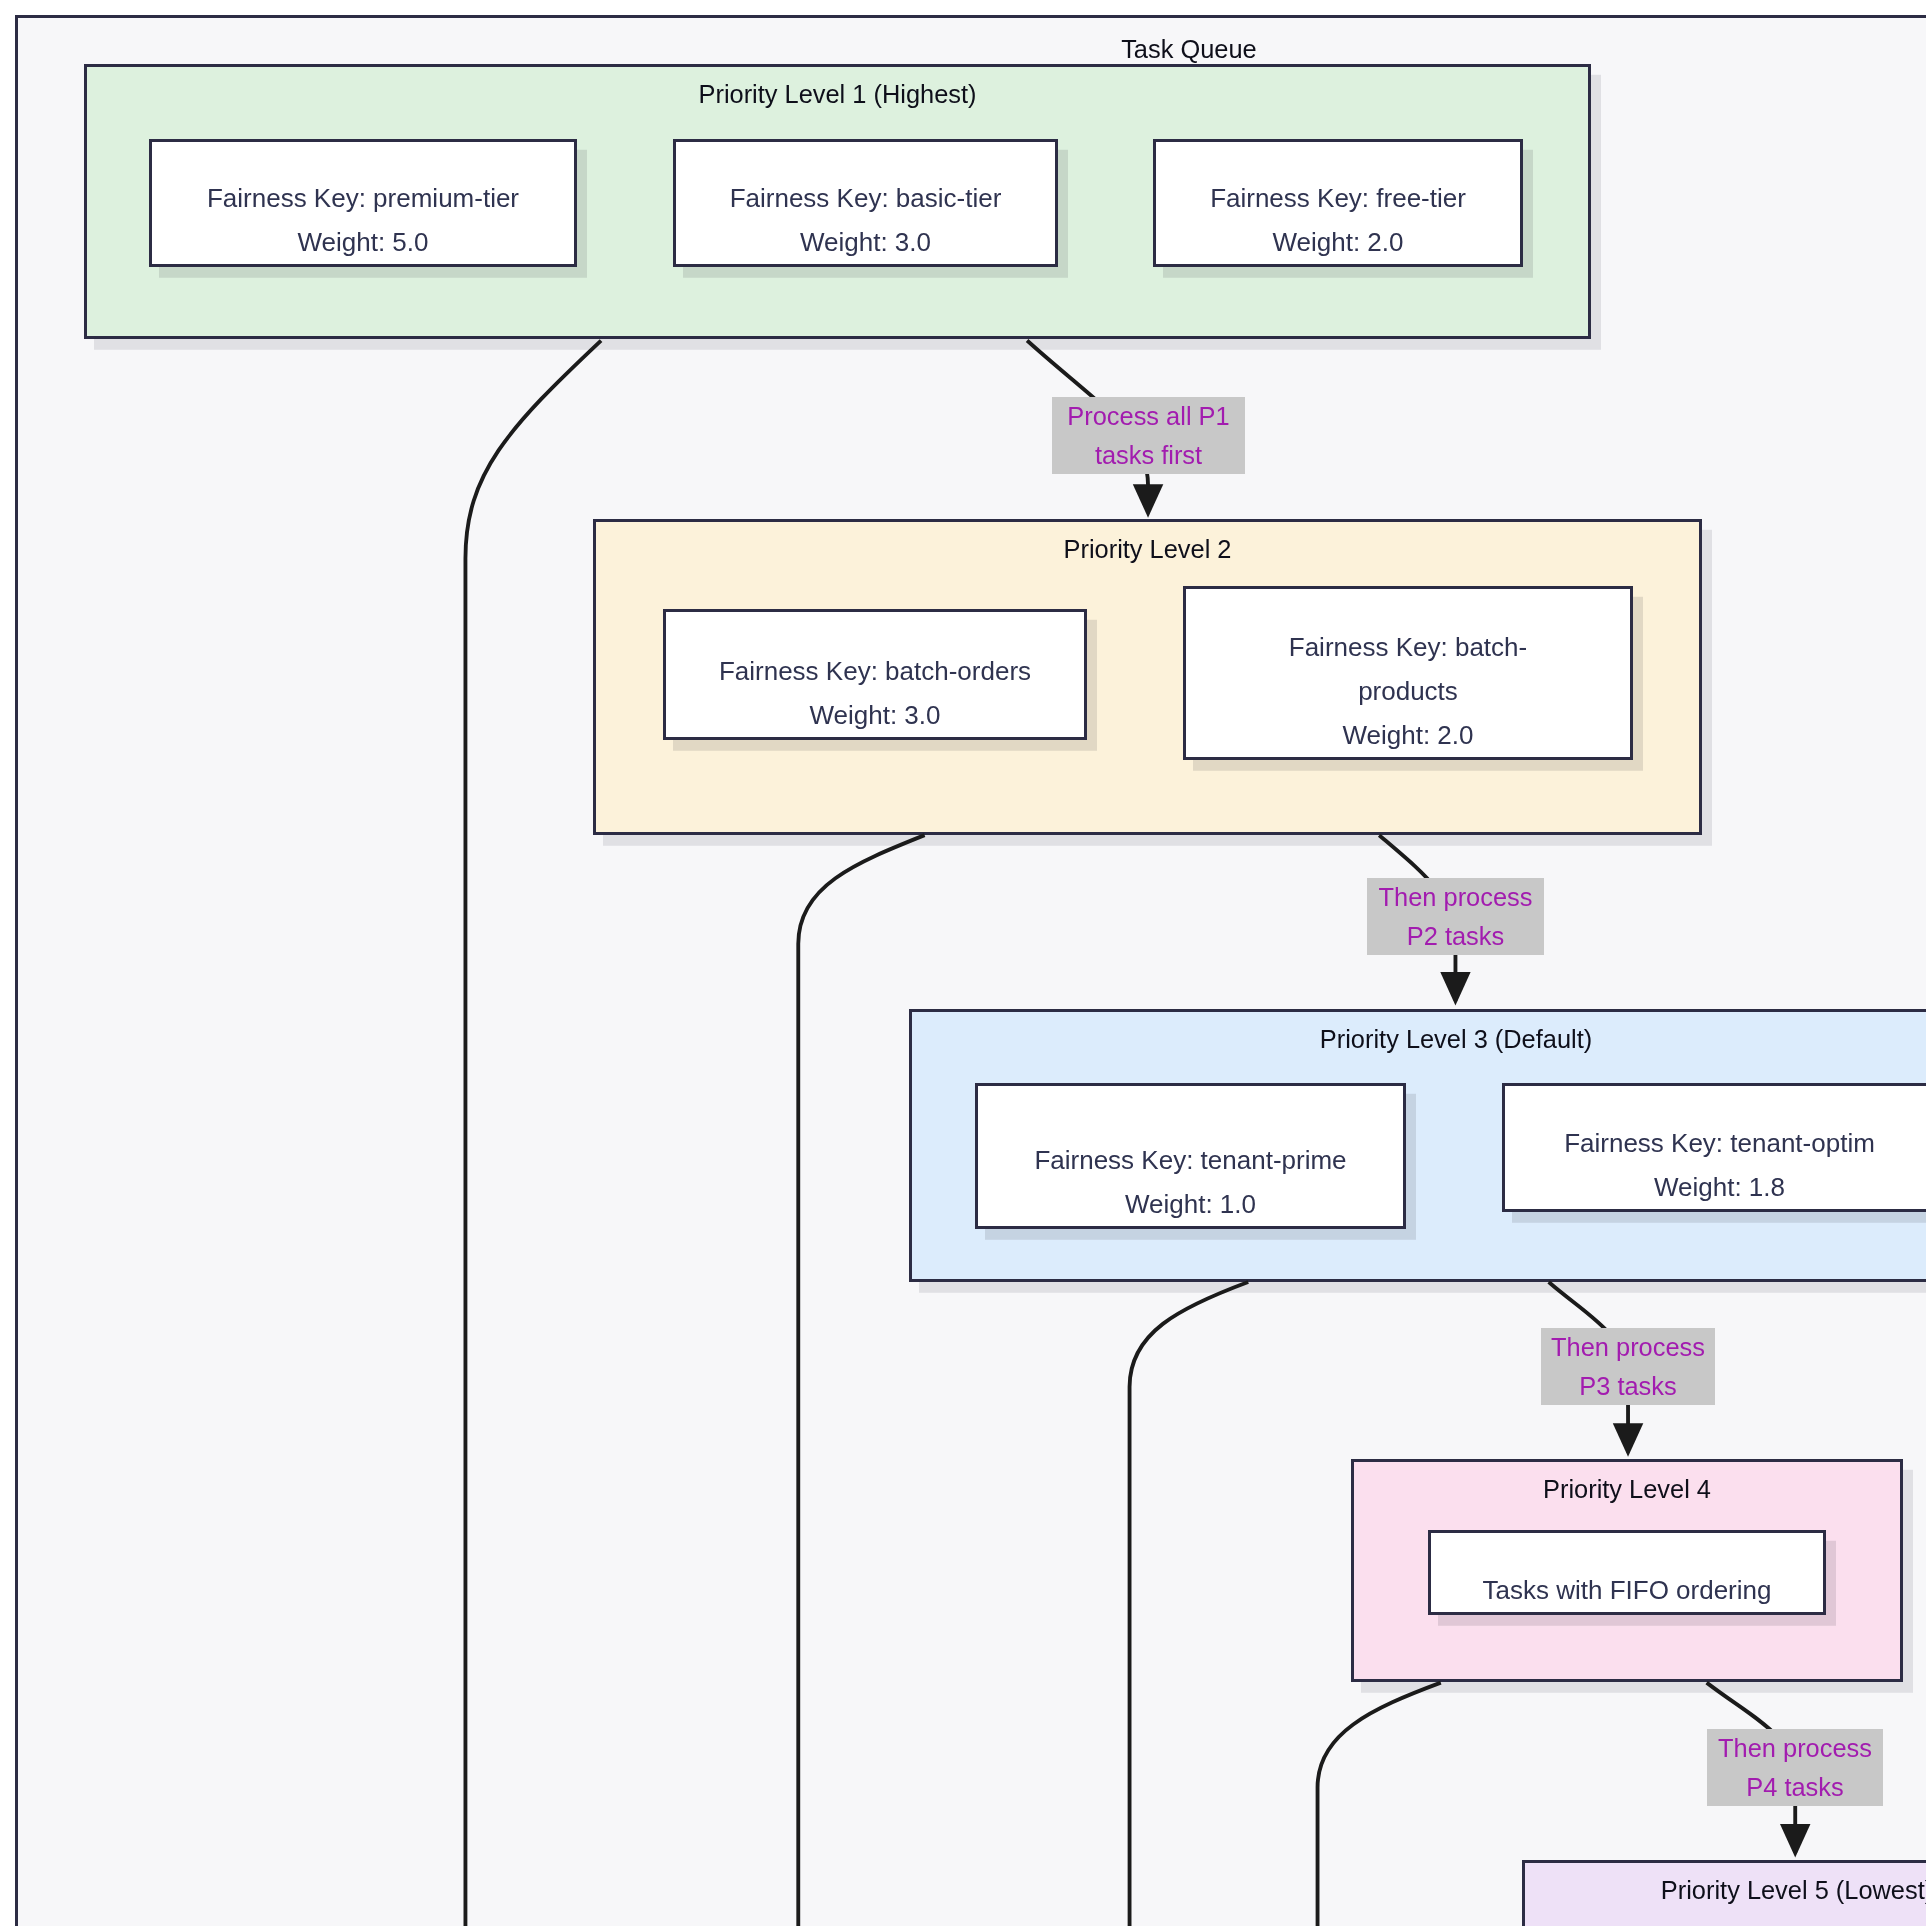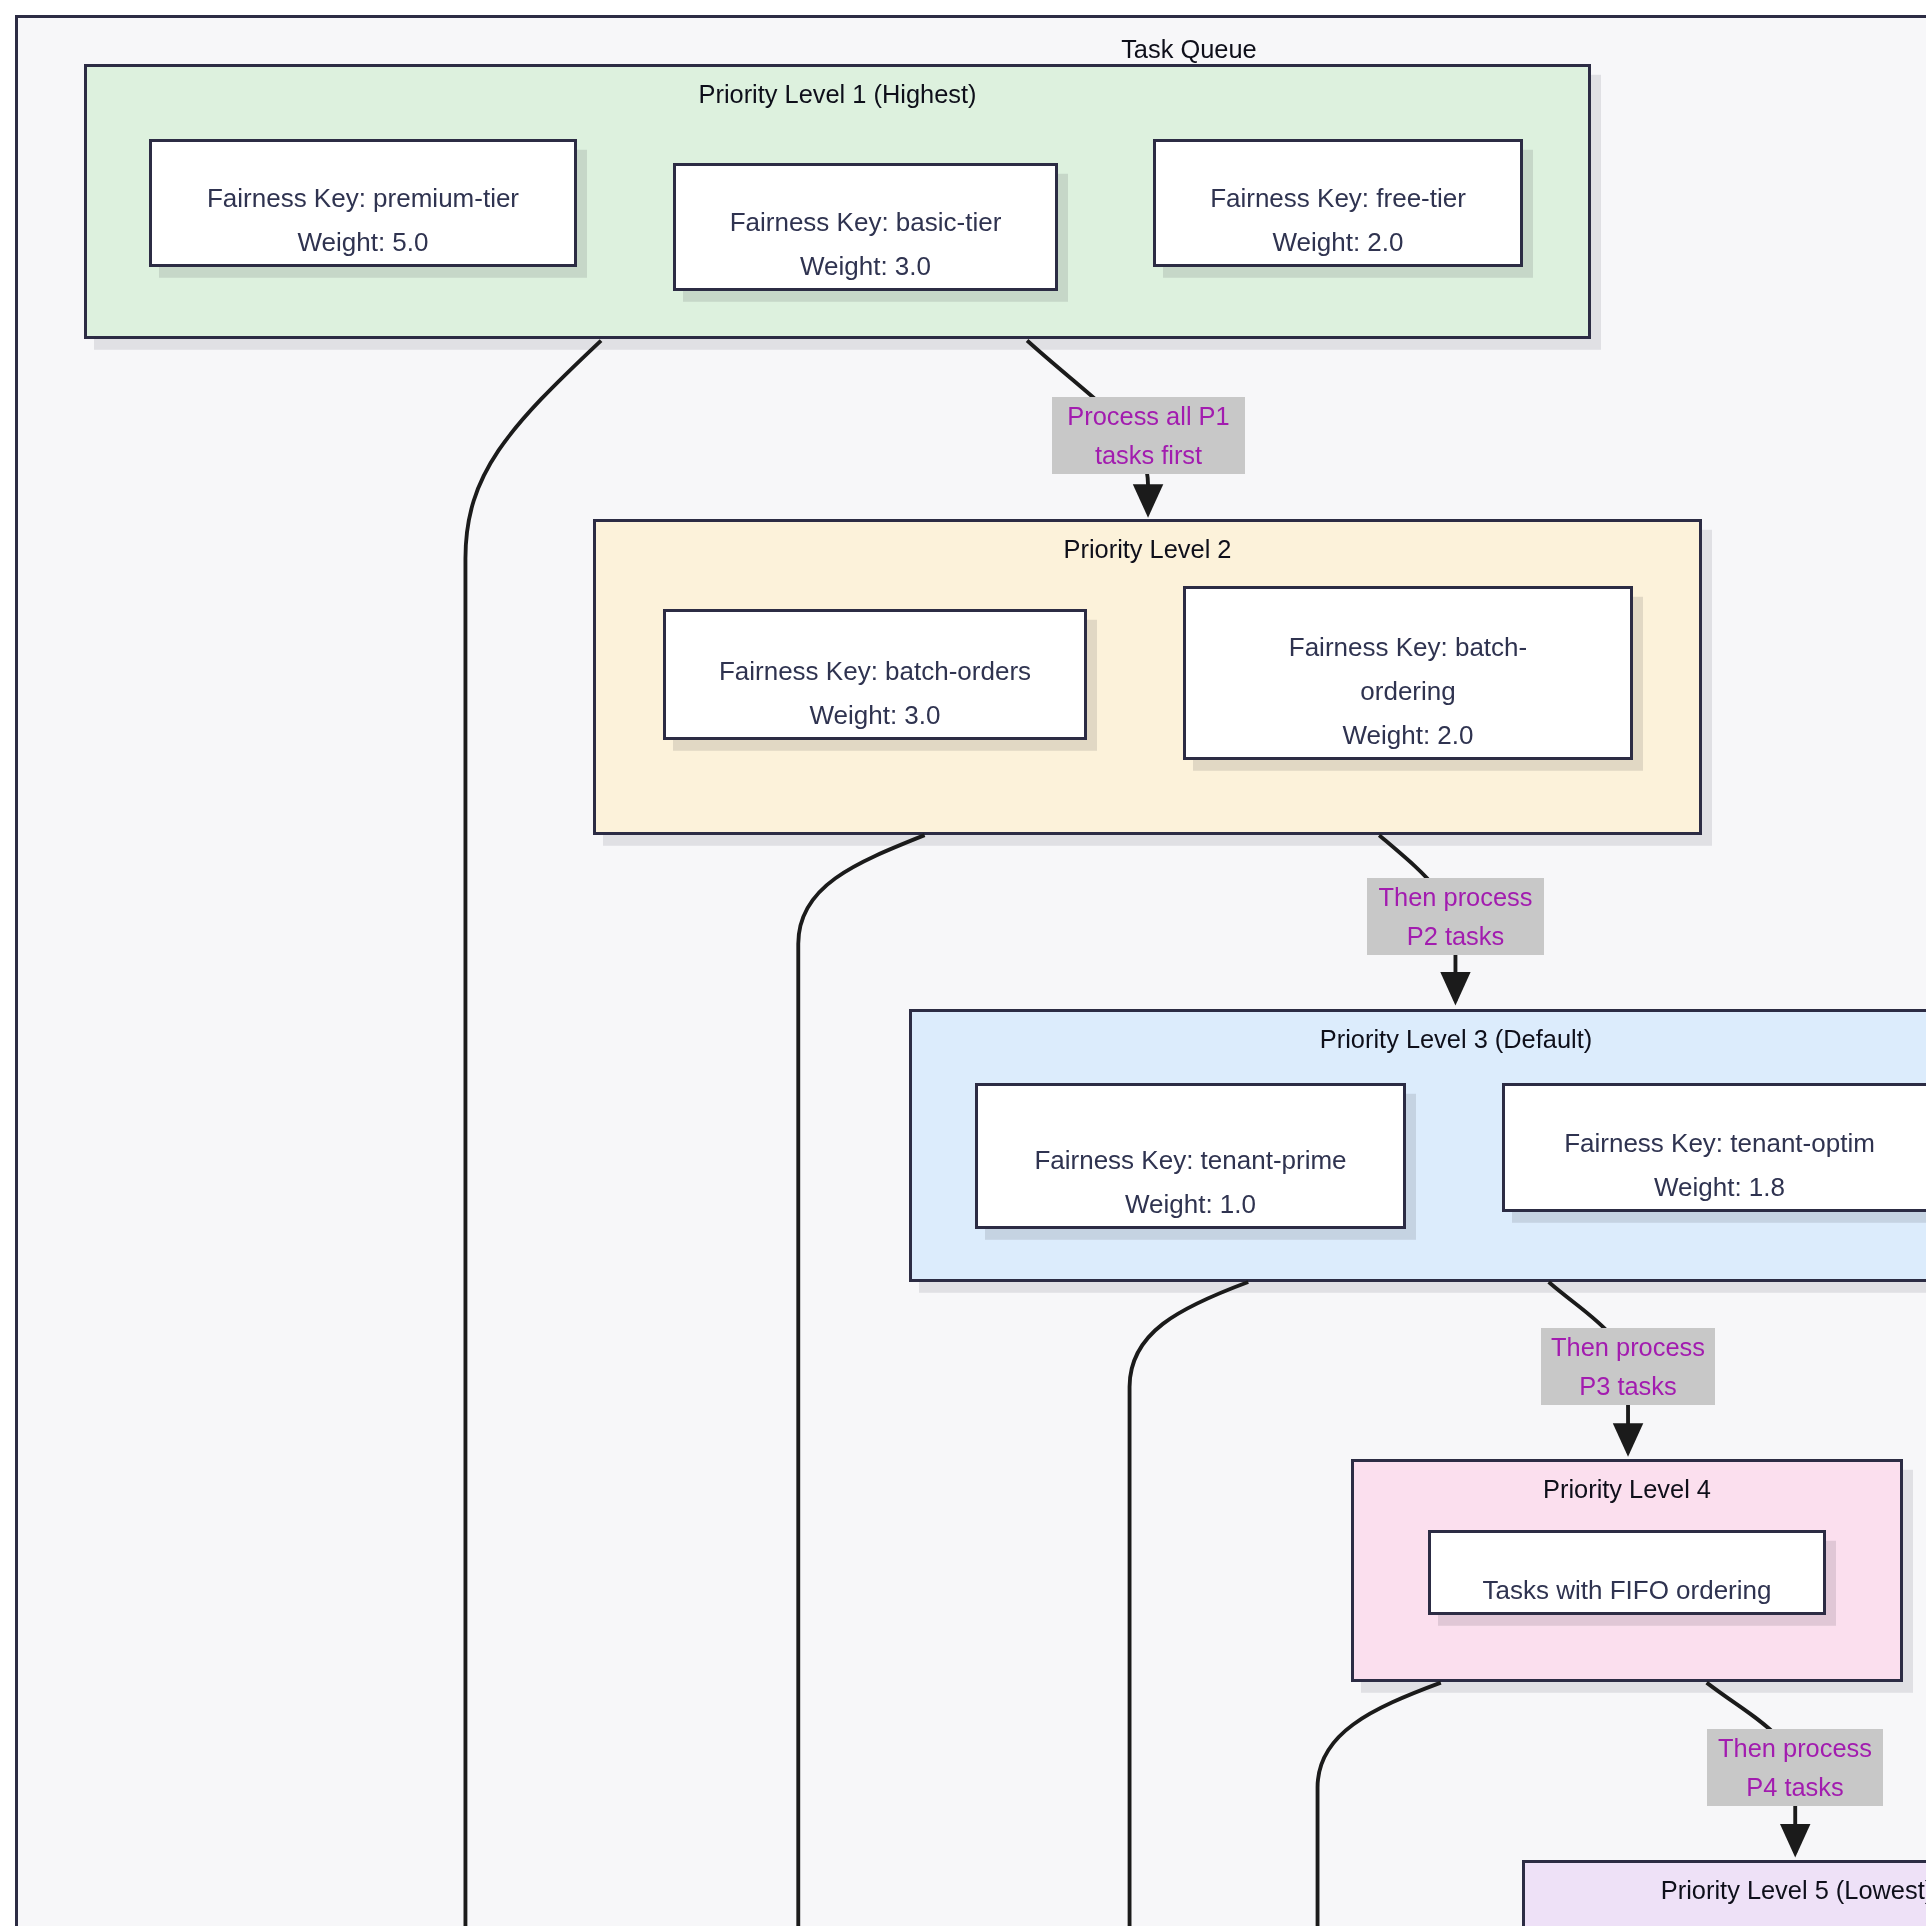--- a/index.html
+++ b/index.html
@@ -29,21 +29,21 @@
   #c4{left:1351px;top:1459px;width:552px;height:223px;background:#fbdfee;padding-left:25px;}
   #c5{left:1522px;top:1860px;width:550px;height:223px;background:#eee1f7;}
   
   .node{
     background:#ffffff;border:3.9px solid #2c2c44;
     box-shadow:10px 10.8px 0 rgba(30,30,45,0.12);
     display:flex;flex-direction:column;align-items:center;justify-content:flex-end;
     text-align:center;font-size:26px;line-height:44px;color:#2f3350;
   }
   #n-premium{left:149px;top:139px;width:428px;height:128px;}
-  #n-basic{left:673px;top:139px;width:385px;height:128px;margin-top:24px;}
+  #n-basic{left:673px;top:139px;width:385px;height:128px;}
   #n-free{left:1153px;top:139px;width:370px;height:128px;}
   #n-orders{left:663px;top:609px;width:424px;height:131px;}
   #n-products{left:1183px;top:586px;width:450px;height:174px;}
   #n-prime{left:975px;top:1083px;width:431px;height:146px;}
   #n-optim{left:1502px;top:1083px;width:435px;height:129px;}
   #n-fifo4{left:1428px;top:1530px;width:398px;height:85px;}
   
   #edges{left:0;top:0;width:2377px;height:2398px;pointer-events:none;}
   .edge{fill:none;stroke:#1b1b1b;stroke-width:10px;}
   
@@ -81,21 +81,21 @@
 
 <div id="c2" class="abs cluster">
   <div class="cluster-title">Priority Level 2</div>
 </div>
 <div id="n-orders" class="abs node">
   <span>Fairness Key: batch-orders</span>
   <span>Weight: 3.0</span>
 </div>
 <div id="n-products" class="abs node">
   <span>Fairness Key: batch-</span>
-  <span>ordering</span>
+  <span>products</span>
   <span>Weight: 2.0</span>
 </div>
 
 <div id="c3" class="abs cluster">
   <div class="cluster-title">Priority Level 3 (Default)</div>
 </div>
 <div id="n-prime" class="abs node">
   <span>Fairness Key: tenant-prime</span>
   <span>Weight: 1.0</span>
 </div>

